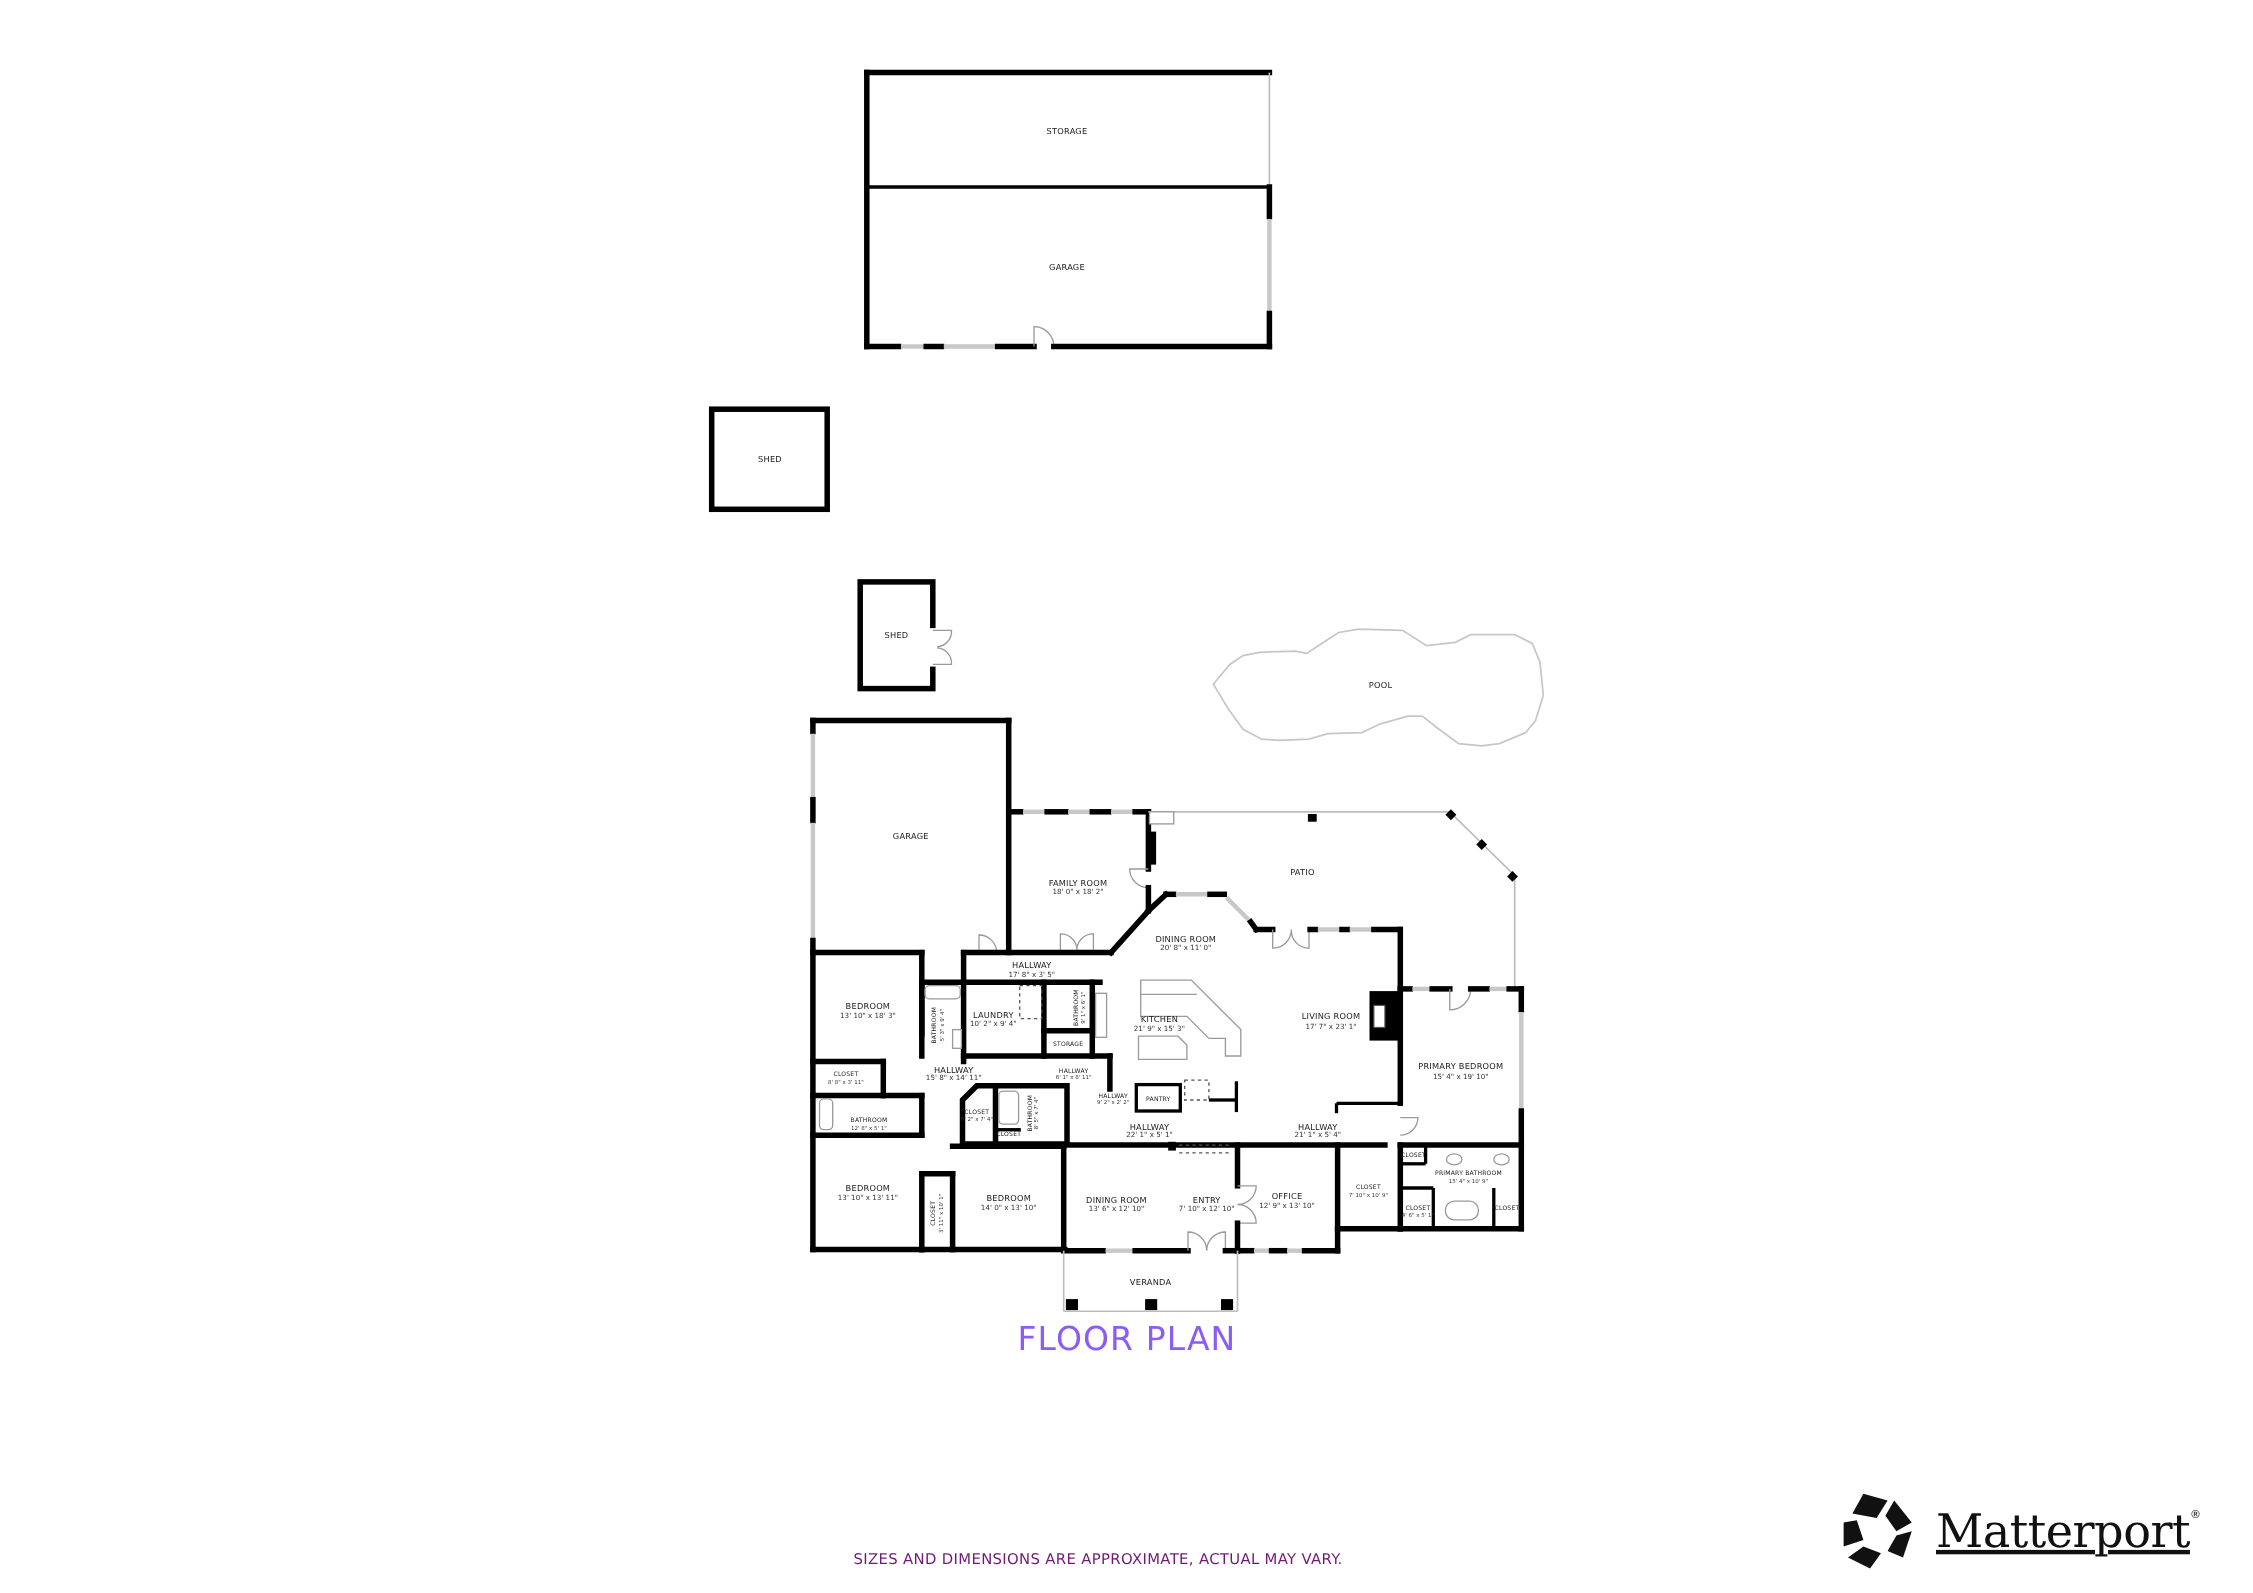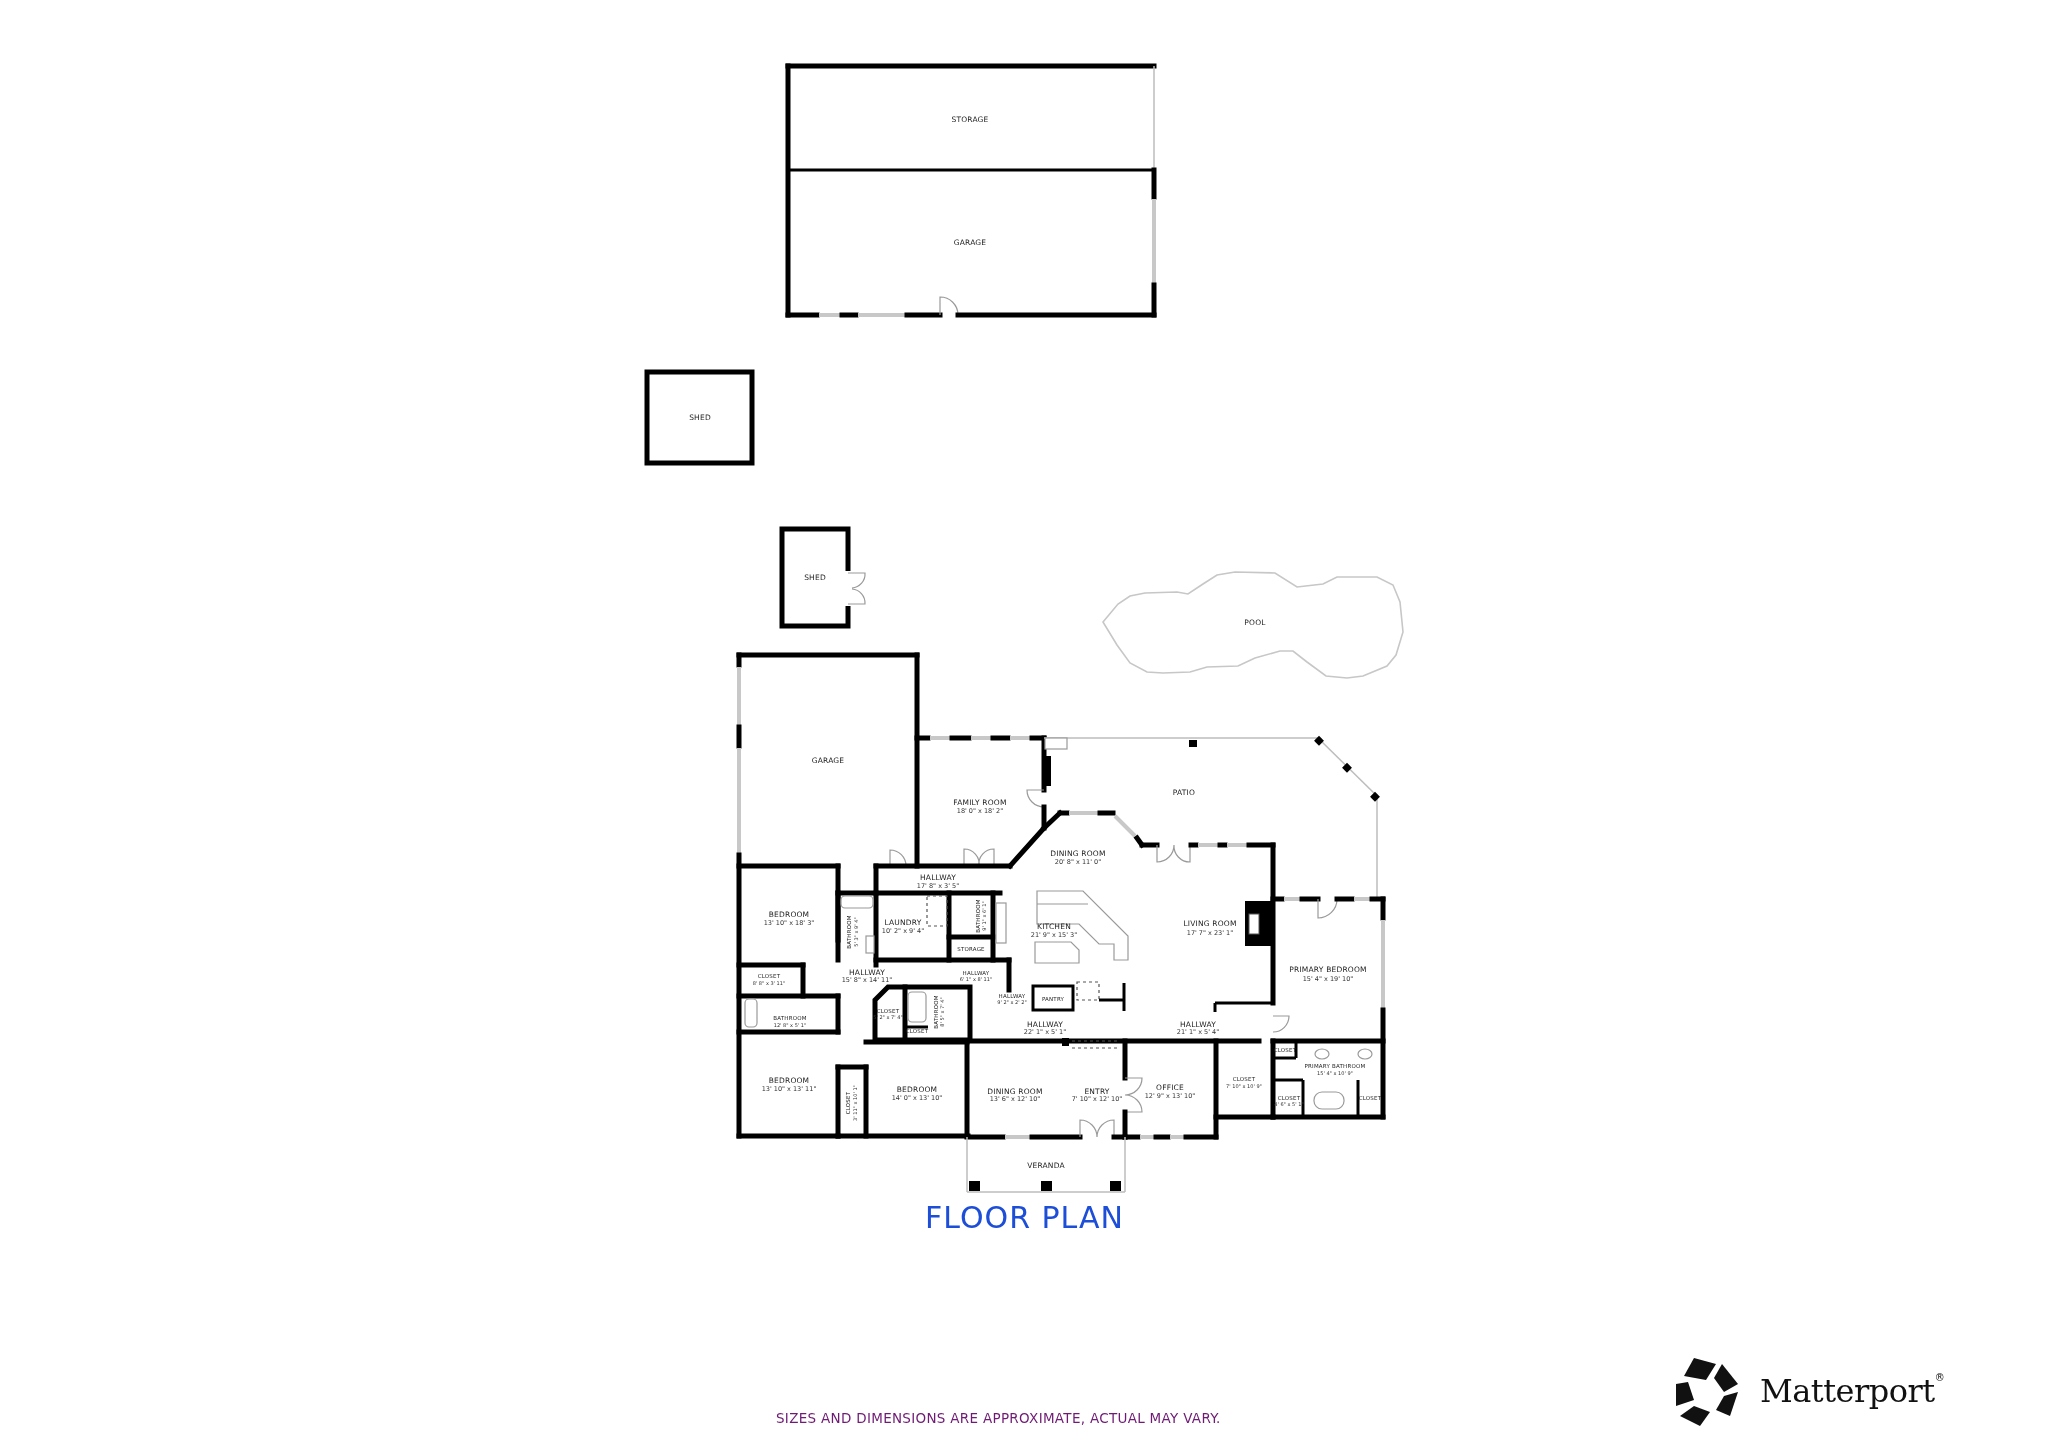--- a/index.html
+++ b/index.html
@@ -10,24 +10,24 @@
   .win { stroke:#c8c8c8; stroke-width:4; fill:none; }
   .thin { stroke:#bdbdbd; stroke-width:1.5; fill:none; }
   .fix { stroke:#9a9a9a; stroke-width:1.2; fill:#fff; }
   .dash { stroke:#555; stroke-width:1.2; fill:none; stroke-dasharray:3 3; }
   .door { stroke:#9a9a9a; stroke-width:1.2; fill:none; }
   .blk { fill:#000; }
   .lbl { font-family:"DejaVu Sans", sans-serif; font-size:7.5px; fill:#222; text-anchor:middle; letter-spacing:0.2px; }
   .dim { font-family:"DejaVu Sans", sans-serif; font-size:6.5px; fill:#333; text-anchor:middle; }
   .lbl-s { font-size:5.5px; }
   .dim-s { font-size:5px; }
-  .title { position:absolute; left:925px; top:1200px; font-family:"DejaVu Sans", sans-serif; font-size:30px; color:#1d4ed8; letter-spacing:1px; }
+  .title { position:absolute; left:925px; top:1200px; font-family:"DejaVu Sans", sans-serif; font-size:30px; color:#8b5cf6; letter-spacing:1px; }
   .disclaimer { position:absolute; left:776px; top:1410px; font-family:"DejaVu Sans", sans-serif; font-size:13.5px; color:#701a75; letter-spacing:0.3px; }
   .brand { position:absolute; left:1672px; top:1354px; display:flex; align-items:center; }
-  .brand-name { font-family:"DejaVu Serif", serif; font-size:32px; color:#111; margin-left:18px; letter-spacing:-0.5px; }
+  .brand-name { font-family:"DejaVu Serif", serif; font-size:42px; color:#111; margin-left:18px; letter-spacing:-0.5px;text-decoration:underline; }
   .brand-reg { font-family:"DejaVu Sans", sans-serif; font-size:10px; color:#111; vertical-align:top; position:relative; top:-14px; }
 </style>
 </head>
 <body>
 
 <svg class="plan" viewBox="0 0 2048 1448" xmlns="http://www.w3.org/2000/svg">
 
   <g>
     <line class="w" x1="788" y1="66" x2="1154" y2="66"></line>
     <line class="thin" x1="1154" y1="66" x2="1154" y2="170"></line>

